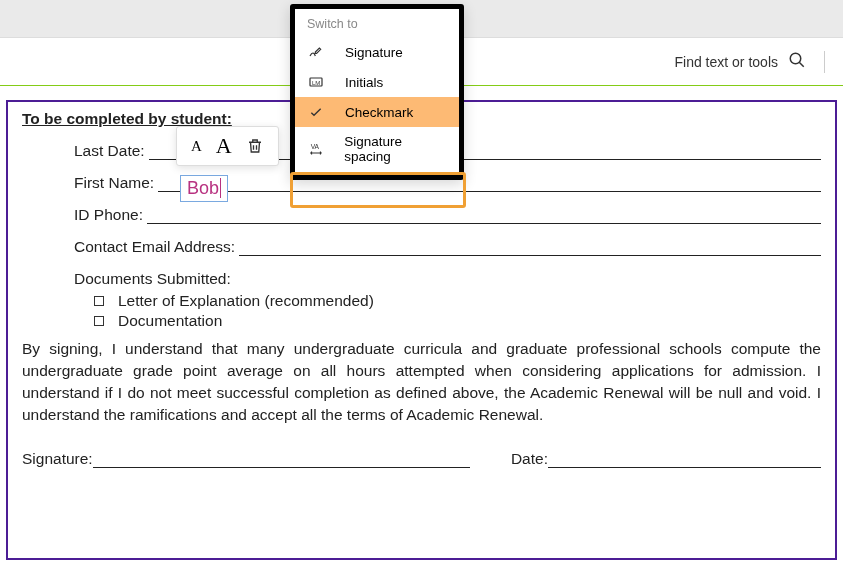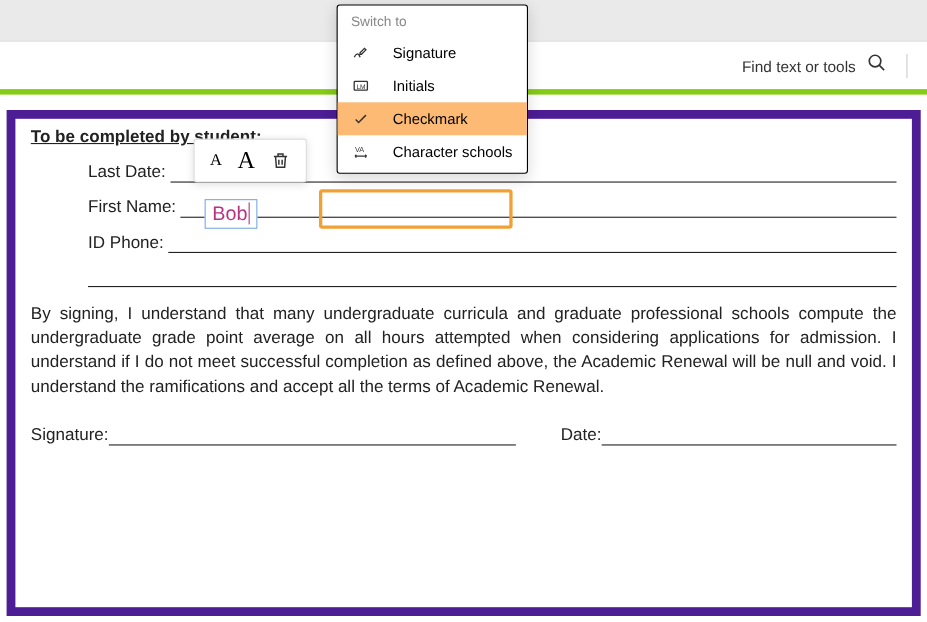--- a/index.html
+++ b/index.html
@@ -12,35 +12,35 @@
     position: relative;
   }
   .top-bar {
     height: 38px;
     background: #eaeaea;
     border-bottom: 1px solid #ddd;
   }
   .tool-row {
     height: 48px;
     background: #fff;
-    border-bottom: 5px solid #84cc16;
+    border-bottom: 1px solid #84cc16;
     display: flex;
     justify-content: flex-end;
     align-items: center;
     padding-right: 18px;
     gap: 10px;
   }
   .search-label { font-size: 14px; color: #333; }
   .search-icon svg { width: 18px; height: 18px; }
   .vdiv { width:1px; height:22px; background:#ccc; margin-left:8px;}
   .doc-area {
     padding: 14px 6px 6px 6px;
   }
   .page {
-    border: 8px solid #4c1d95;
+    border: 2px solid #4c1d95;
     padding: 8px 14px 12px 14px;
     font-size: 15.5px;
     color: #222;
     height: 460px;
     position: relative;
   }
   .section-title {
     font-weight: 600;
     text-decoration: underline;
     margin-bottom: 14px;
@@ -110,25 +110,25 @@
     padding: 6px 14px;
     border-radius: 3px;
   }
   .mini-toolbar .tb-btn { cursor:pointer; display:flex; align-items:center;}
   .asm { font-size:15px; font-family: Georgia, serif;}
   .alg { font-size:22px; font-family: Georgia, serif;}
 
   
   .menu {
     position:absolute;
-    left: 306px;
+    left: 290px;
     top: 4px;
     width: 174px;
     background:#fff;
-    border:1px solid #000000;
+    border:5px solid #000000;
     box-shadow: 0 4px 14px rgba(0,0,0,0.16);
     border-radius: 3px;
     font-size: 13.5px;
     padding-bottom:4px;
   }
   .menu-header {
     color:#888;
     padding: 8px 12px 6px 12px;
     font-size:12.5px;
   }
@@ -183,23 +183,35 @@
       <span class="line"></span>
     </div>
 
     <div class="edit-box"><span>Bob</span></div>
 
     <div class="field-row">
       <span class="lbl">ID Phone:</span>
       <span class="line"></span>
     </div>
     <div class="field-row">
-      <span class="line"></span>
-    </div>
-
+      <span class="lbl">Contact Email Address:</span>
+      <span class="line"></span>
+    </div>
+
+    <div class="docs-block">
+      <div class="docs-title">Documents Submitted:</div>
+      <div class="cb-row">
+        <span class="cb"></span>
+        <span>Letter of Explanation (recommended)</span>
+      </div>
+      <div class="cb-row">
+        <span class="cb"></span>
+        <span>Documentation</span>
+      </div>
+    </div>
 
     <div class="para">By signing, I understand that many undergraduate curricula and graduate professional schools compute the undergraduate grade point average on all hours attempted when considering applications for admission.  I understand if I do not meet successful completion as defined above, the Academic Renewal will be null and void.  I understand the ramifications and accept all the terms of Academic Renewal.</div>
 
     <div class="sig-row">
       <div class="grp sig-grp1">
         <span>Signature:</span>
         <span class="line"></span>
       </div>
       <div class="grp sig-grp2">
         <span>Date:</span>
@@ -252,17 +264,17 @@
     <span>Checkmark</span>
   </div>
 
   <div class="menu-item">
     <span class="mic">
       <svg viewBox="0 0 24 24" fill="none" stroke="#333" stroke-width="1.6">
         <text x="4" y="12" font-size="10" fill="#333" stroke="none">VA</text>
         <path d="M4 18h16M4 18l2-2M4 18l2 2M20 18l-2-2M20 18l-2 2"></path>
       </svg>
     </span>
-    <span>Character schools</span>
+    <span>Signature spacing</span>
   </div>
 </div>
 
 <div class="highlight-box"></div>
 
 </body></html>

